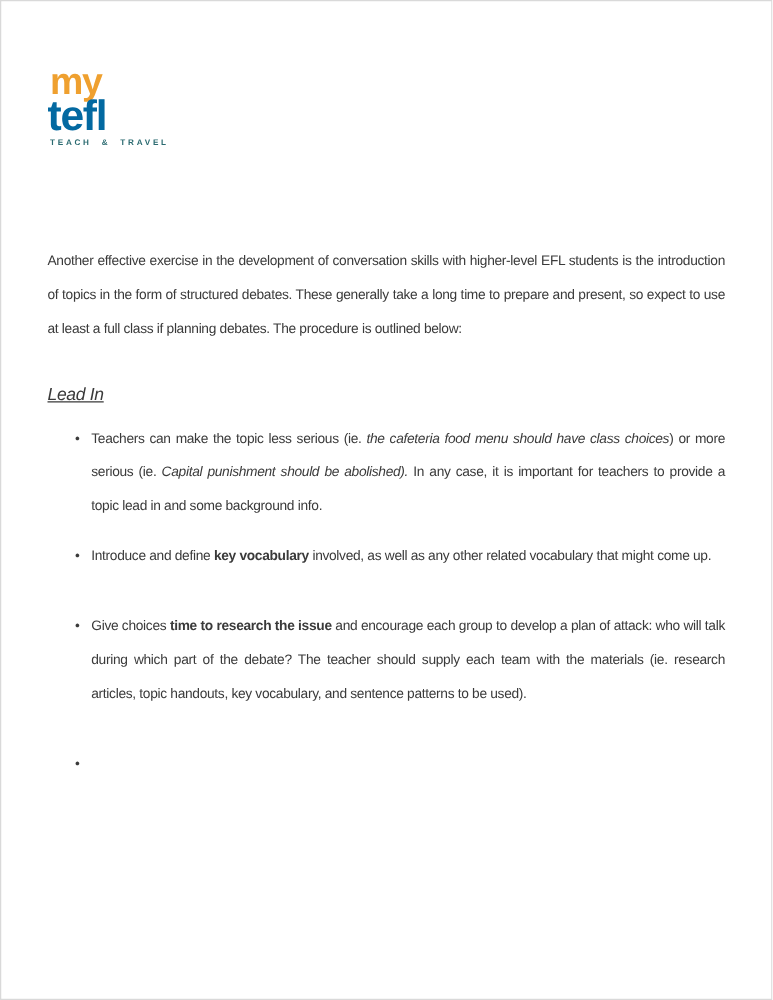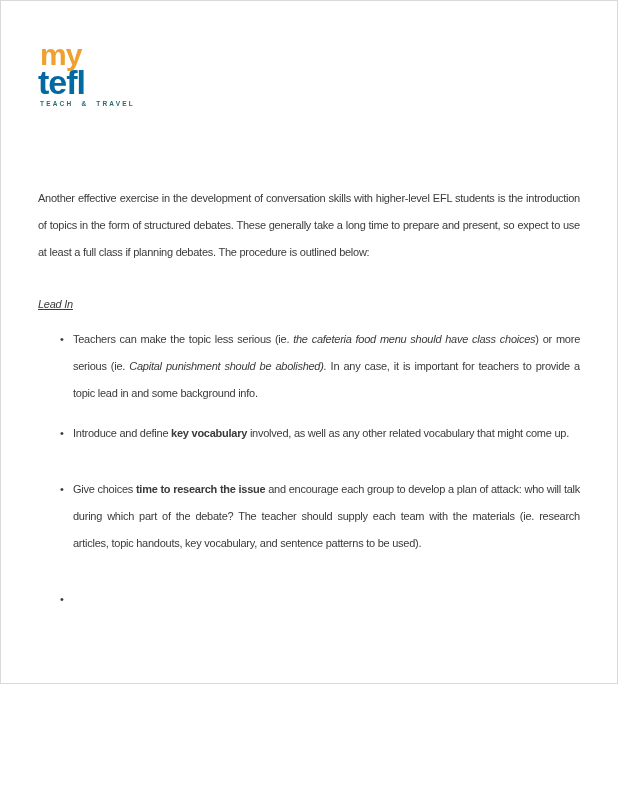--- a/index.html
+++ b/index.html
@@ -3,24 +3,24 @@
 <meta charset="utf-8">
 <style>
   * { margin: 0; padding: 0; box-sizing: border-box; }
   html, body { background: #ffffff; }
   body {
     width: 618px; height: 800px;
     font-family: "Liberation Sans", sans-serif;
     color: #3a3a3a;
   }
   .page {
-    width: 618px; height: 684px;
+    width: 618px; height: 800px;
     background: #ffffff;
     border: 1px solid #d9d9d9;
-    padding: 42px 37px 20px 37px;
+    padding: 53px 37px 20px 37px;
     overflow: hidden;
   }
   
   .logo { line-height: 1; }
   .logo-my {
     font-size: 30px; font-weight: bold; letter-spacing: -1px;
     color: #efa02f; line-height: 24px; padding-left: 2px;
   }
   .logo-tefl {
     font-size: 34px; font-weight: bold; letter-spacing: -1px;
@@ -40,21 +40,21 @@
   }
   
   .intro {
     margin-top: 77px;
     font-size: 11px; letter-spacing: -0.25px;
     line-height: 27px;
     text-align: justify;
   }
   .lead-in {
     margin-top: 30px;
-    font-size: 11px; letter-spacing: -0.25px;
+    font-size: 14px; letter-spacing: -0.25px;
     font-style: italic;
     text-decoration: underline;
     line-height: 17px;
     display: inline-block;
   }
   ul.bullets {
     list-style: none;
     margin-top: 13px;
   }
   ul.bullets li {

